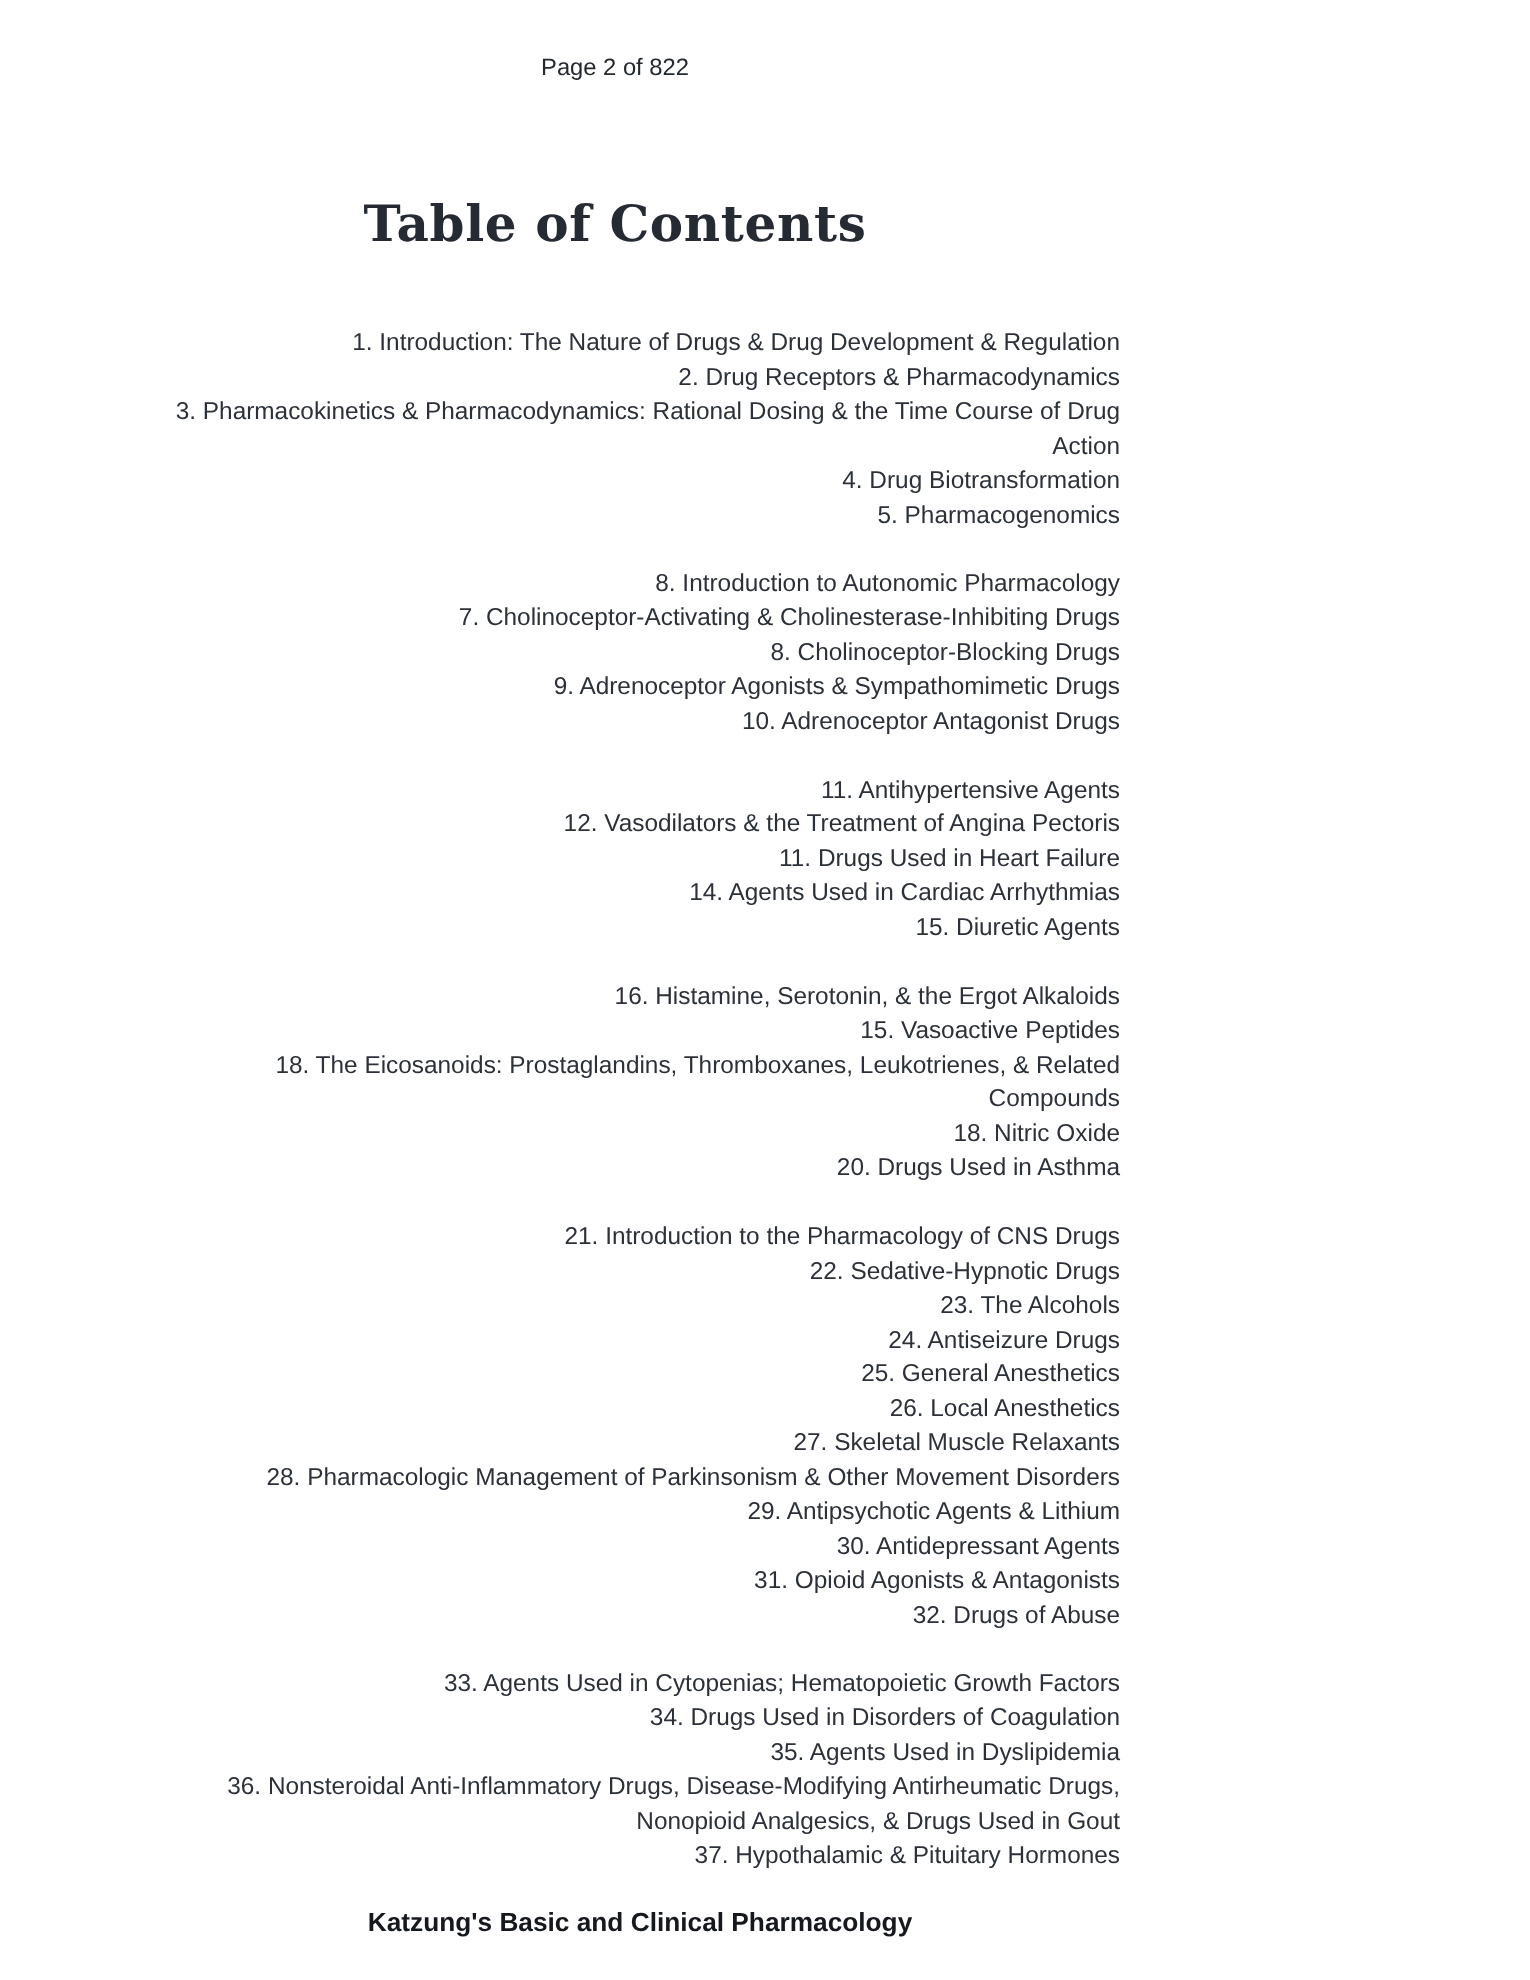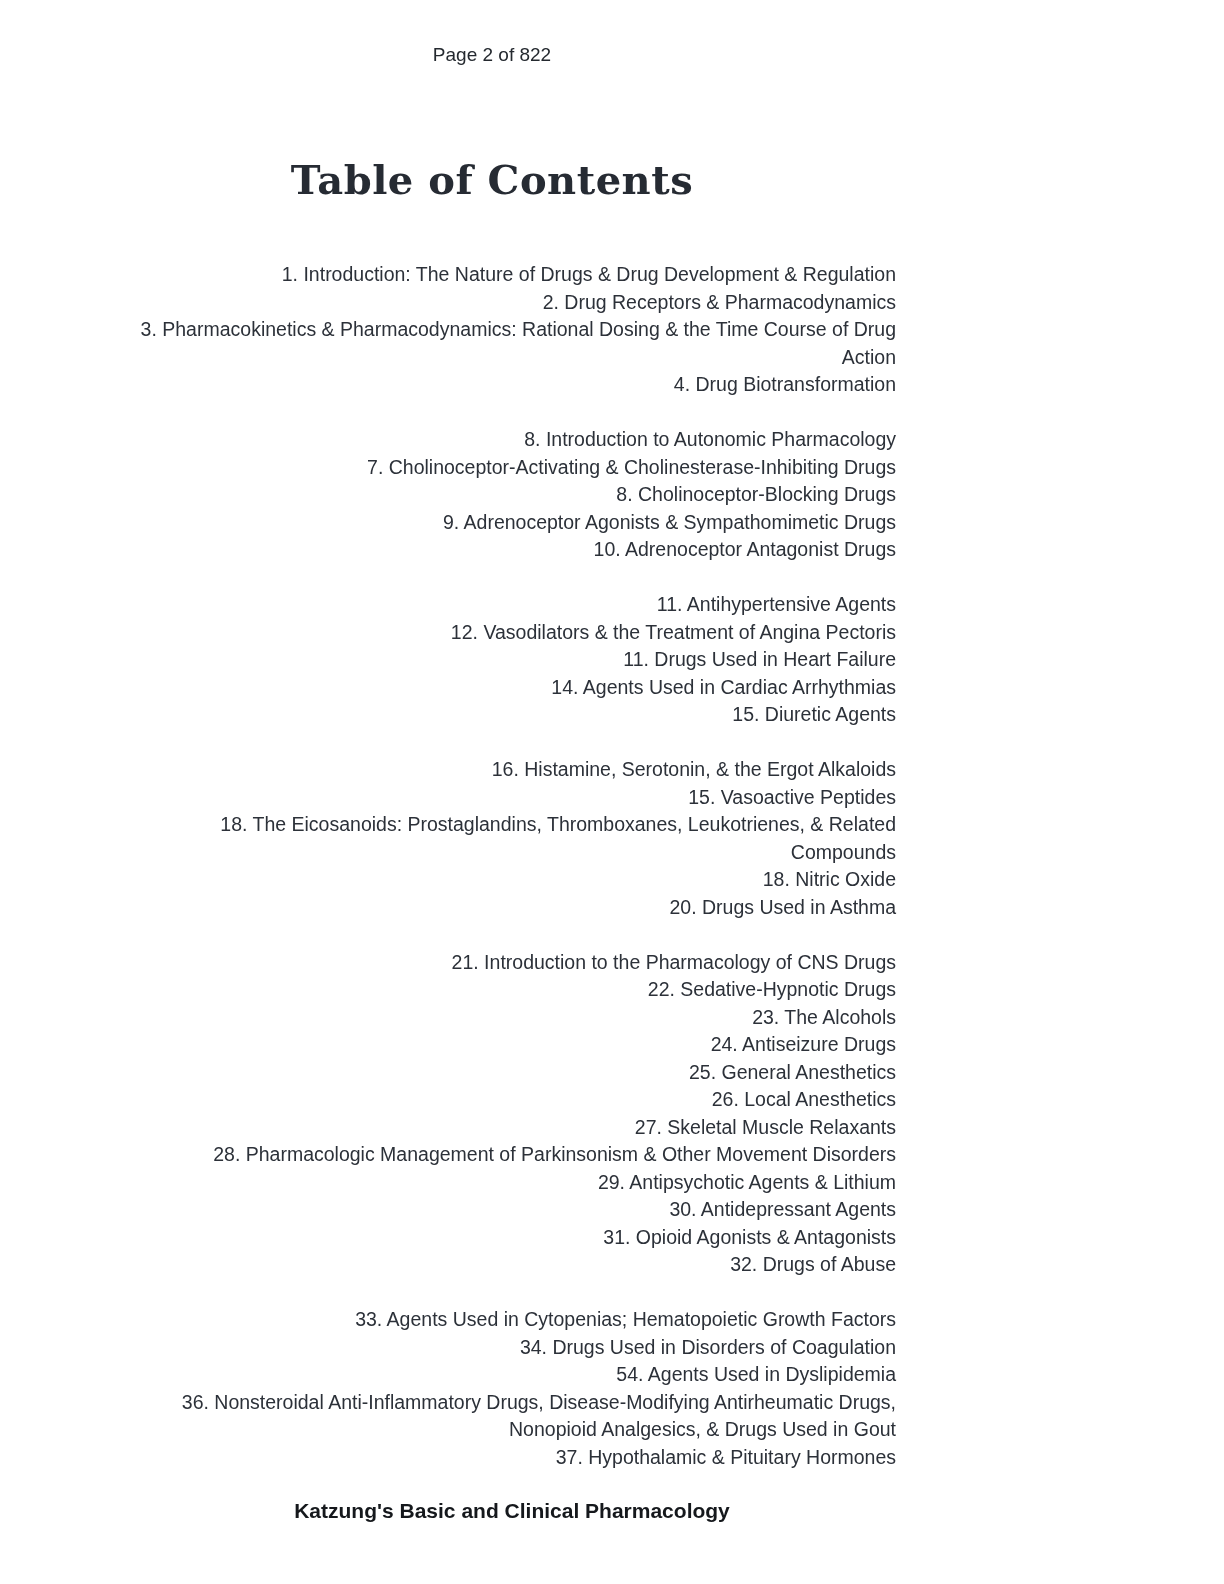--- a/index.html
+++ b/index.html
@@ -61,20 +61,21 @@
   <div class="header">Page 2 of 822</div>
 
   <h1 class="title">Table of Contents</h1>
 
   <div class="toc" id="toc">
       <div class="toc-group">
         <div class="toc-item">1. Introduction: The Nature of Drugs &amp; Drug Development &amp; Regulation</div>
         <div class="toc-item">2. Drug Receptors &amp; Pharmacodynamics</div>
         <div class="toc-item">3. Pharmacokinetics &amp; Pharmacodynamics: Rational Dosing &amp; the Time Course of Drug Action</div>
         <div class="toc-item">4. Drug Biotransformation</div>
+        <div class="toc-item">5. Pharmacogenomics</div>
       </div>
       <div class="toc-group">
         <div class="toc-item">8. Introduction to Autonomic Pharmacology</div>
         <div class="toc-item">7. Cholinoceptor-Activating &amp; Cholinesterase-Inhibiting Drugs</div>
         <div class="toc-item">8. Cholinoceptor-Blocking Drugs</div>
         <div class="toc-item">9. Adrenoceptor Agonists &amp; Sympathomimetic Drugs</div>
         <div class="toc-item">10. Adrenoceptor Antagonist Drugs</div>
       </div>
       <div class="toc-group">
         <div class="toc-item">11. Antihypertensive Agents</div>
@@ -100,20 +101,20 @@
         <div class="toc-item">27. Skeletal Muscle Relaxants</div>
         <div class="toc-item">28. Pharmacologic Management of Parkinsonism &amp; Other Movement Disorders</div>
         <div class="toc-item">29. Antipsychotic Agents &amp; Lithium</div>
         <div class="toc-item">30. Antidepressant Agents</div>
         <div class="toc-item">31. Opioid Agonists &amp; Antagonists</div>
         <div class="toc-item">32. Drugs of Abuse</div>
       </div>
       <div class="toc-group">
         <div class="toc-item">33. Agents Used in Cytopenias; Hematopoietic Growth Factors</div>
         <div class="toc-item">34. Drugs Used in Disorders of Coagulation</div>
-        <div class="toc-item">54. Agents Used in Dyslipidemia</div>
+        <div class="toc-item">35. Agents Used in Dyslipidemia</div>
         <div class="toc-item">36. Nonsteroidal Anti-Inflammatory Drugs, Disease-Modifying Antirheumatic Drugs, Nonopioid Analgesics, &amp; Drugs Used in Gout</div>
         <div class="toc-item">37. Hypothalamic &amp; Pituitary Hormones</div>
       </div>
     </div>
 
   <div class="footer">Katzung's Basic and Clinical Pharmacology</div>
 </div>
 
 </body></html>

